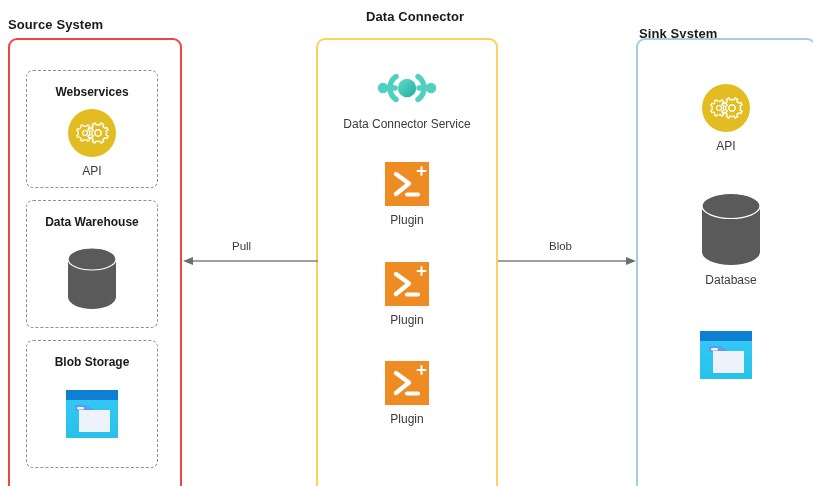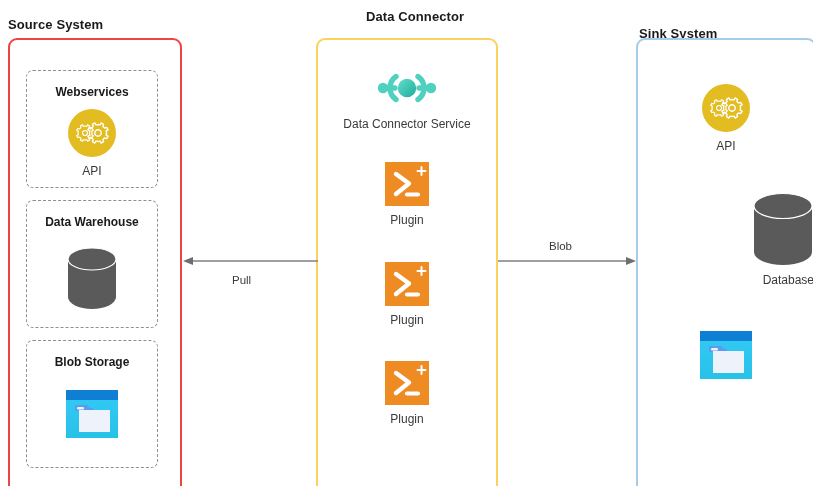--- a/index.html
+++ b/index.html
@@ -98,21 +98,21 @@
   
   .icon-wrap { display: block; line-height: 0; }
 
   
   .arrow-label {
     position: absolute;
     font-size: 11.5px;
     color: #3a3a3a;
     white-space: nowrap;
   }
-  #label-pull { left: 232px; top: 240px; margin-top: 34px; }
+  #label-pull { left: 232px; top: 240px; }
   #label-push { left: 549px; top: 240px; }
 
   .arrow-svg { position: absolute; overflow: visible; }
   #arrow-pull { left: 182px; top: 254px; }
   #arrow-push { left: 498px; top: 254px; }
 </style>
 </head>
 <body>
 
 <div class="canvas">
@@ -260,21 +260,21 @@
             <g transform="translate(30,24) scale(0.95)">
               <path d="M0,-9 L2.2,-8.6 L3.4,-10.6 L5.8,-9.2 L5.2,-6.9 L6.9,-5.2 L9.2,-5.8 L10.6,-3.4 L8.6,-2.2 L9,0 L8.6,2.2 L10.6,3.4 L9.2,5.8 L6.9,5.2 L5.2,6.9 L5.8,9.2 L3.4,10.6 L2.2,8.6 L0,9 L-2.2,8.6 L-3.4,10.6 L-5.8,9.2 L-5.2,6.9 L-6.9,5.2 L-9.2,5.8 L-10.6,3.4 L-8.6,2.2 L-9,0 L-8.6,-2.2 L-10.6,-3.4 L-9.2,-5.8 L-6.9,-5.2 L-5.2,-6.9 L-5.8,-9.2 L-3.4,-10.6 L-2.2,-8.6 Z"></path>
               <circle cx="0" cy="0" r="3.4"></circle>
             </g>
           </g>
         </svg>
       </span>
       <span class="node-caption">API</span>
     </div>
 
-    <div class="node" style="left:10px; right:0; top:152px;align-items:flex-end;">
+    <div class="node" style="left:10px; right:0; top:152px;">
       <span class="icon-wrap">
         <svg width="62" height="74" viewBox="0 0 62 74">
           <path d="M2,14 L2,60 a29,13 0 0 0 58,0 L60,14 Z" fill="#5a5a5a"></path>
           <ellipse cx="31" cy="14" rx="29" ry="12.5" fill="#5a5a5a"></ellipse>
           <ellipse cx="31" cy="14" rx="29" ry="12.5" fill="none" stroke="#ffffff" stroke-width="1.2"></ellipse>
         </svg>
       </span>
       <span class="node-caption">Database</span>
     </div>
 

